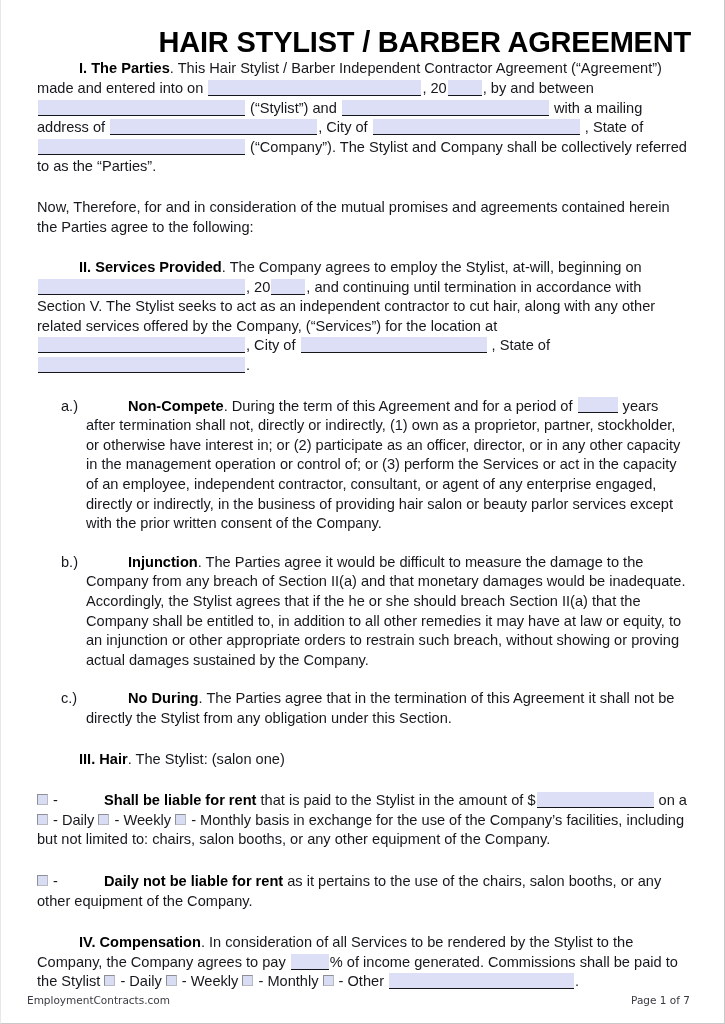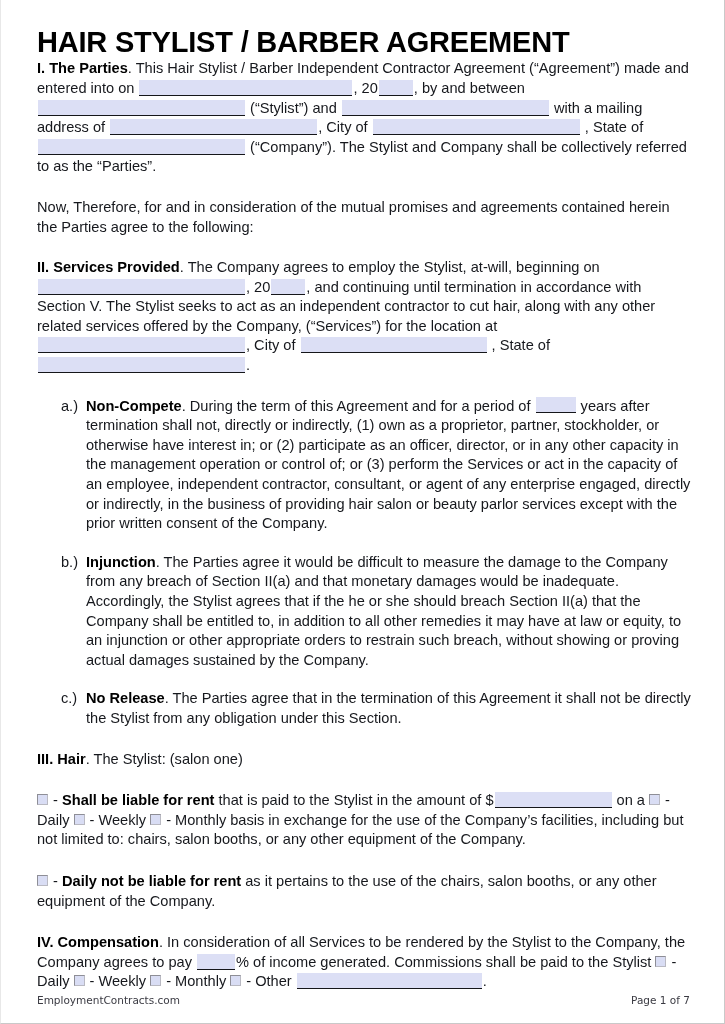--- a/index.html
+++ b/index.html
@@ -24,21 +24,21 @@
   }
   .page-inner {
     position: absolute;
     left: 36px;
     top: 0;
     width: 654px;
   }
 
   
   .doc-title {
-    text-align: left;
+    text-align: right;
     font-size: 29px;
     font-weight: bold;
     letter-spacing: -0.2px;
     color: #000000;
     margin-top: 26px;
     margin-bottom: 0;
     line-height: 1.15;
     white-space: nowrap;
   }
 
@@ -50,21 +50,21 @@
     text-align: left;
   }
   p.para {
     margin: 0;
     padding: 0;
   }
   .gap-md { height: 21px; }
   .gap-lg { height: 22px; }
   .first-para { margin-top: 62px; }
 
-  b, strong { font-weight: bold; color: #000; }
+  b, strong { font-weight: bold; color: #000; margin-left: 42px; }
 
   
   .blank {
     display: inline-block;
     background: #dcdff5;
     border-bottom: 1.6px solid #15161a;
     vertical-align: -3px;
     height: 15px;
     margin: 0 1px;
   }
@@ -114,21 +114,21 @@
     left: 24px;
     top: 0;
     width: 26px;
     text-align: left;
   }
   .li-gap { height: 19px; }
 
   
   .footer {
     position: absolute;
-    left: 36px;
+    left: 26px;
     right: 34px;
     bottom: 17px;
     display: flex;
     justify-content: space-between;
     align-items: baseline;
     font-family: "DejaVu Sans", sans-serif;
     font-size: 10.5px;
     color: #3a3a42;
   }
   .footer-rule {
@@ -163,21 +163,21 @@
     <ul class="lettered body-text">
       <li>
         <span class="marker">a.)</span><b>Non-Compete</b><span>. During the term of this Agreement and for a period of </span><span class="blank w-years"></span><span> years after termination shall not, directly or indirectly, (1) own as a proprietor, partner, stockholder, or otherwise have interest in; or (2) participate as an officer, director, or in any other capacity in the management operation or control of; or (3) perform the Services or act in the capacity of an employee, independent contractor, consultant, or agent of any enterprise engaged, directly or indirectly, in the business of providing hair salon or beauty parlor services except with the prior written consent of the Company.</span>
       </li>
       <li class="li-gap"></li>
       <li>
         <span class="marker">b.)</span><b>Injunction</b><span>. The Parties agree it would be difficult to measure the damage to the Company from any breach of Section II(a) and that monetary damages would be inadequate. Accordingly, the Stylist agrees that if the he or she should breach Section II(a) that the Company shall be entitled to, in addition to all other remedies it may have at law or equity, to an injunction or other appropriate orders to restrain such breach, without showing or proving actual damages sustained by the Company.</span>
       </li>
       <li class="li-gap"></li>
       <li>
-        <span class="marker">c.)</span><b>No Release</b><span>. The Parties agree that in the termination of this Agreement it shall not be directly the Stylist from any obligation under this Section.</span>
+        <span class="marker">c.)</span><b>No During</b><span>. The Parties agree that in the termination of this Agreement it shall not be directly the Stylist from any obligation under this Section.</span>
       </li>
     </ul>
 
     <div class="gap-md"></div>
 
     <p class="para body-text"><b>III. Hair</b><span>. The Stylist: (salon one)</span></p>
 
     <div class="gap-lg"></div>
 
     <p class="para body-text"><span class="cbx"></span><span> - </span><b>Shall be liable for rent</b><span> that is paid to the Stylist in the amount of $</span><span class="blank w-amount"></span><span> on a </span><span class="cbx"></span><span> - Daily </span><span class="cbx"></span><span> - Weekly </span><span class="cbx"></span><span> - Monthly basis in exchange for the use of the Company’s facilities, including but not limited to: chairs, salon booths, or any other equipment of the Company.</span></p>

